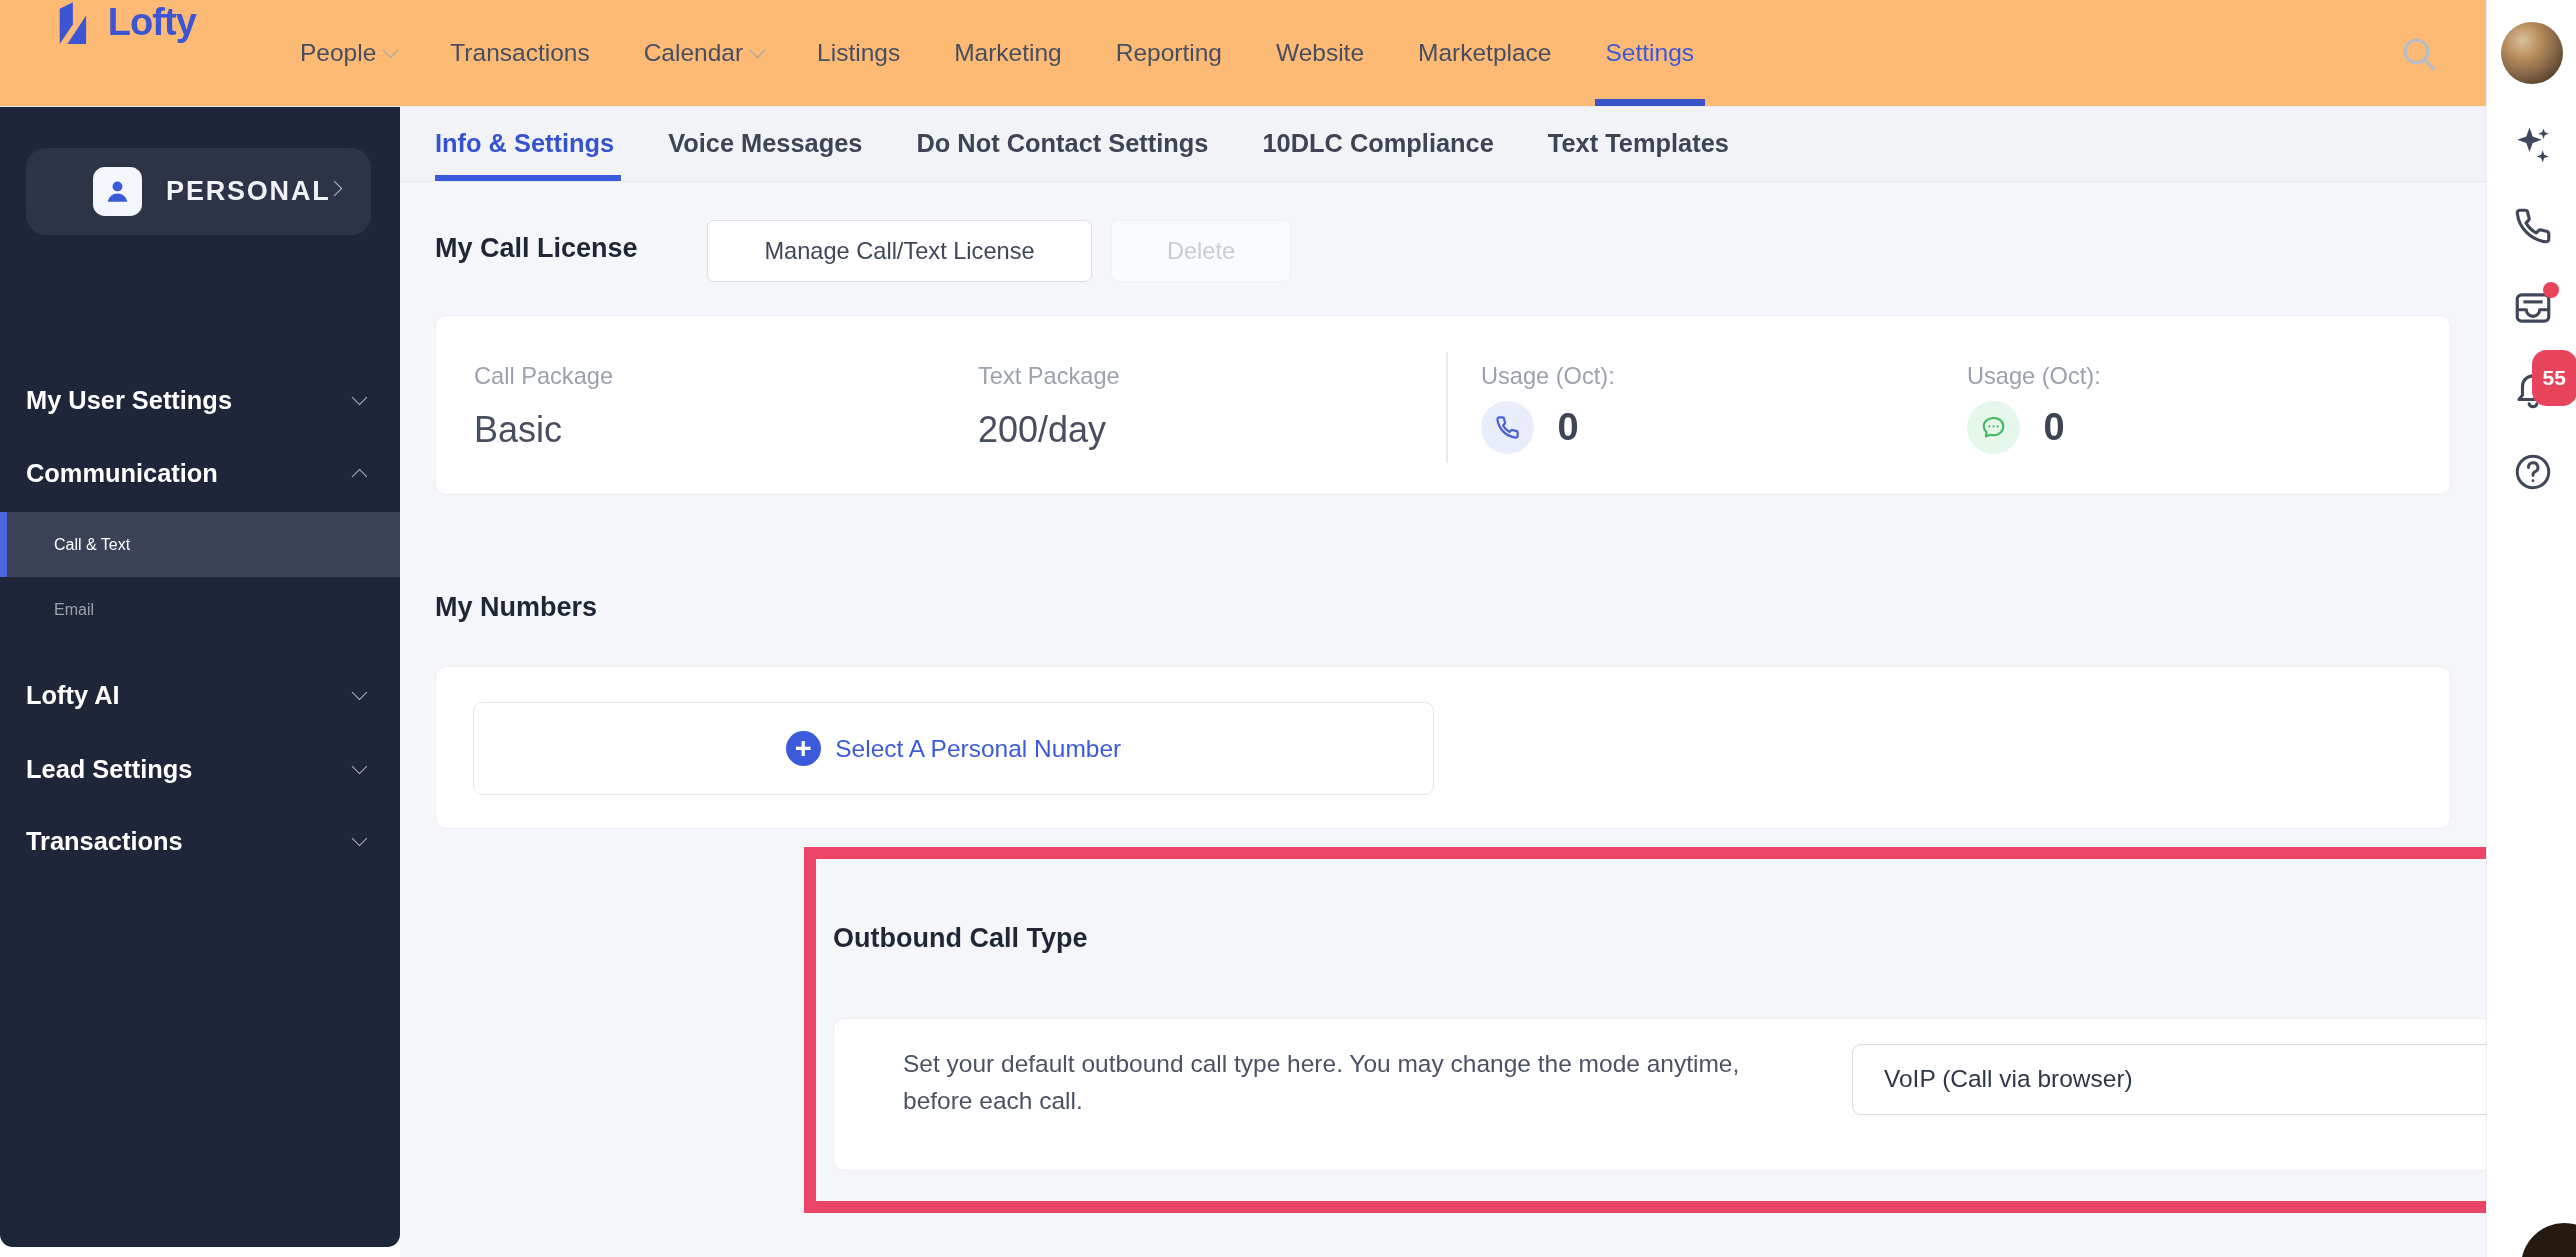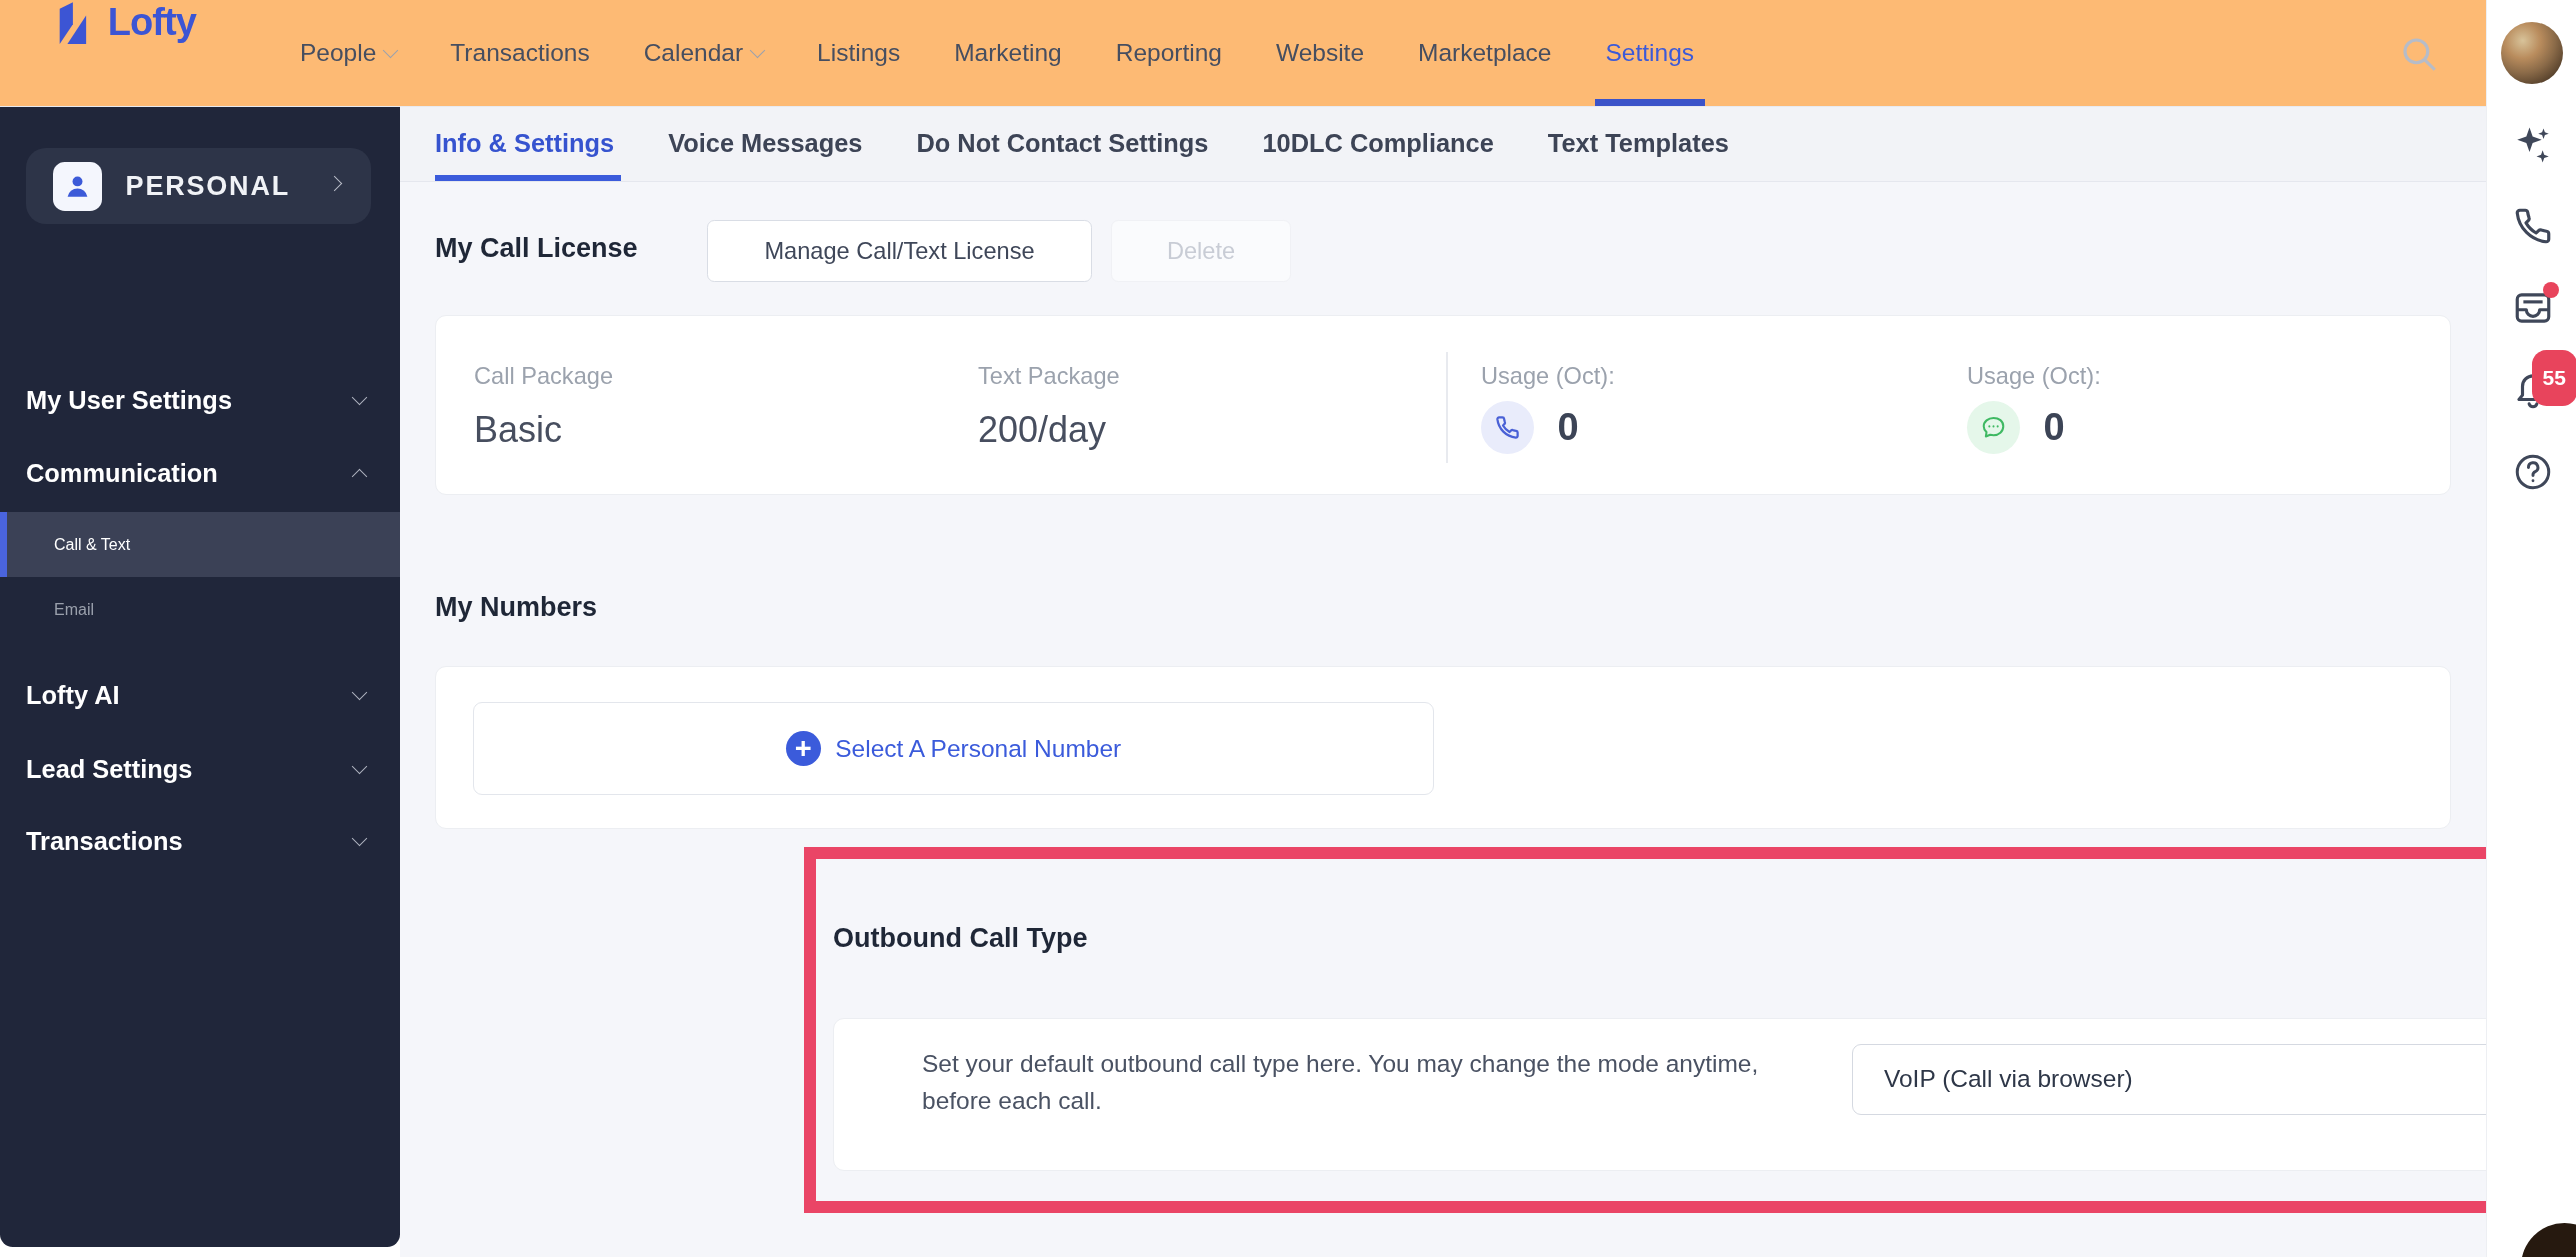--- a/index.html
+++ b/index.html
@@ -23,21 +23,21 @@
   .rightbar{position:absolute;left:2486px;top:0;width:90px;height:1257px;background:#ffffff;border-left:1.8px solid #edeff3;z-index:6;}
   .avatar{position:absolute;left:13.6px;top:22px;width:62px;height:62px;border-radius:50%;cursor:pointer;
           background:radial-gradient(circle at 35% 30%,#d8c39a 0%,#b98c5d 30%,#8a6a48 55%,#55402b 80%,#3c2d1e 100%);}
   .rb-icon{position:absolute;left:24.5px;width:42px;height:42px;color:#3f4759;cursor:pointer;}
   .rb-badge-dot{position:absolute;right:-5.4px;top:-5.4px;width:16.3px;height:16.3px;border-radius:50%;background:#e8445c;}
   .rb-badge-pill{position:absolute;left:20px;top:-18px;background:#e8445c;color:#fff;font-size:21px;font-weight:700;border-radius:14.5px;padding:16px 11px;line-height:23.6px;}
   .chat-peek{position:absolute;right:-31px;bottom:-53px;width:87px;height:87px;border-radius:50%;background:#26190f;}
 
   
   .sidebar{position:absolute;left:0;top:106px;width:400px;height:1141px;background:#20263a;border-radius:0 0 12.7px 12.7px;z-index:4;}
-  .account-pill{position:absolute;left:26px;top:42px;width:345px;height:76px;background:#2d3448;border-radius:20px;display:flex;align-items:center;cursor:pointer;}
+  .account-pill{position:absolute;left:26px;top:42px;width:345px;height:87px;background:#2d3448;border-radius:20px;display:flex;align-items:center;cursor:pointer;justify-content:center;}
   .account-icon{width:49px;height:49px;background:#f4f6fd;border-radius:11.8px;margin-left:27px;display:flex;align-items:center;justify-content:center;}
   .account-label{margin-left:23.6px;font-size:27px;font-weight:700;color:#f0f2f6;letter-spacing:1.8px;}
   .account-chev{position:absolute;right:31px;color:#b9bdc8;}
   .side-group{position:absolute;left:0;width:400px;height:67px;display:flex;align-items:center;padding:0;cursor:pointer;}
   .side-group .lbl{margin-left:26px;font-size:25.4px;font-weight:700;color:#ffffff;}
   .side-group .gchev{position:absolute;right:35px;}
   .side-child{position:absolute;left:0;width:400px;height:65px;display:flex;align-items:center;cursor:pointer;}
   .side-child .lbl{margin-left:54px;font-size:16px;color:#9aa0ac;}
   .side-child.active{background:#3b4156;}
   .side-child.active .lbl{color:#ffffff;}
@@ -64,21 +64,21 @@
   .usage-circle{width:53px;height:53px;border-radius:50%;display:flex;align-items:center;justify-content:center;}
   .usage-circle.call{background:#e9ecfb;}
   .usage-circle.sms{background:#e5f7ea;}
   .usage-num{font-size:38px;font-weight:700;color:#3c4456;}
 
   .num-box{position:absolute;left:37px;top:35px;width:961px;height:93px;border:1.8px solid #e3e6ec;border-radius:9px;background:#ffffff;display:flex;align-items:center;justify-content:center;gap:14.5px;cursor:pointer;box-sizing:border-box;}
   .plus-circle{width:35px;height:35px;border-radius:50%;background:#3b5bdb;color:#ffffff;display:flex;align-items:center;justify-content:center;font-size:29px;font-weight:700;line-height:1;}
   .num-link{font-size:24.5px;font-weight:500;color:#3b5bdb;}
 
   .hl-frame{position:absolute;left:404px;top:741px;width:2066px;height:366px;border:12.7px solid #ea4566;box-sizing:border-box;}
-  .ob-desc{position:absolute;left:88px;font-size:24.5px;color:#4a5263;line-height:36px;}
+  .ob-desc{position:absolute;left:69px;font-size:24.5px;color:#4a5263;line-height:36px;}
   .dropdown{position:absolute;left:1018px;top:24.5px;width:958px;height:71px;background:#ffffff;border:1.8px solid #d5d9e1;border-radius:9px;display:flex;align-items:center;box-sizing:border-box;cursor:pointer;}
   .dropdown .val{margin-left:31px;font-size:24.5px;color:#2e3748;}
 
   .bottom-left-white{position:absolute;left:0;top:1247px;width:400px;height:10px;background:#ffffff;}
   svg{display:block;}
 </style>
 </head>
 <body>
 
 <div class="screen">

